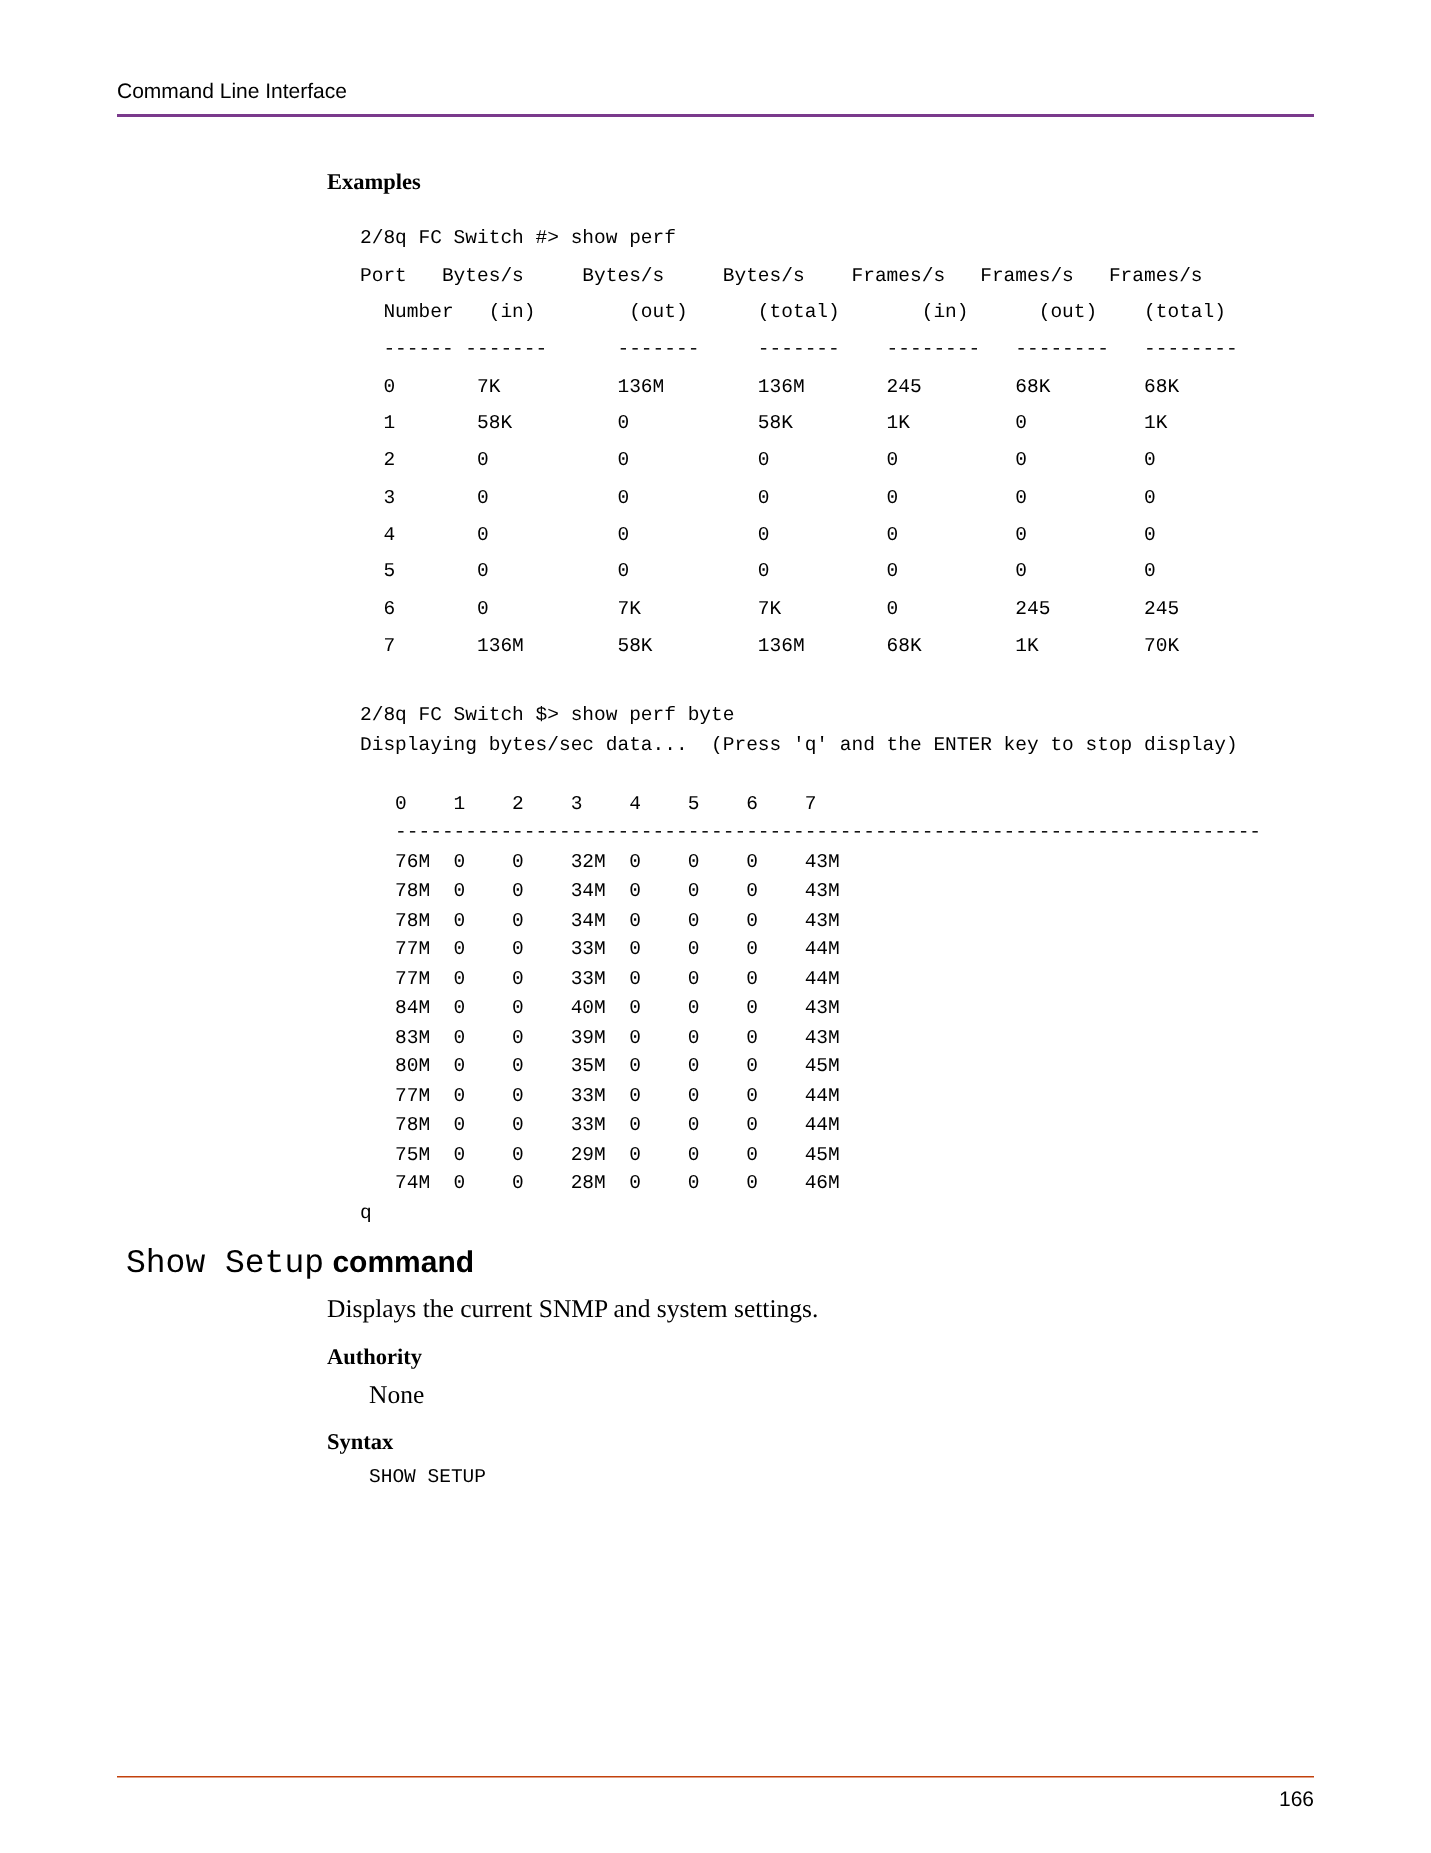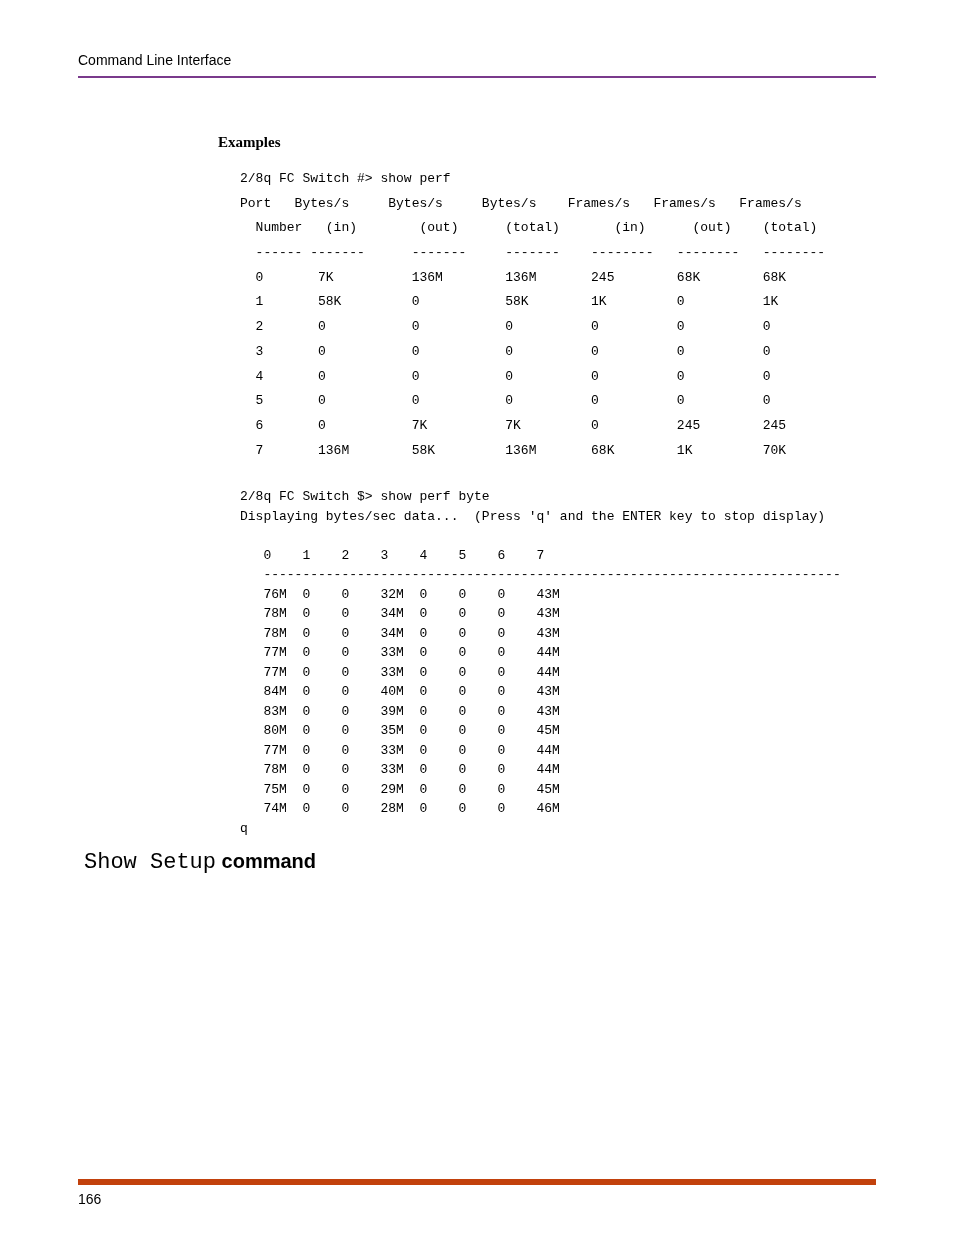--- a/index.html
+++ b/index.html
@@ -15,21 +15,21 @@
   }
   .page {
     padding: 52px 78px 0 78px;
   }
   .running-head {
     font-family: Arial, Helvetica, sans-serif;
     font-size: 14px;
     color: #000;
     padding-bottom: 8px;
     border-bottom: 2px solid #7a3a8c;
-    margin-bottom: 56px;
+    margin-bottom: 36px;
   }
   .section {
     margin-left: 140px;
   }
   .h-bold {
     font-family: Liberation Serif, serif;
     font-weight: bold;
     font-size: 15px;
     margin-bottom: 6px;
   }
@@ -71,26 +71,26 @@
   .indent-mono {
     margin-left: 28px;
     font-family: "Courier New", Courier, monospace;
     font-size: 13px;
   }
   .footer {
     position: absolute;
     left: 78px;
     right: 78px;
     bottom: 28px;
-    border-top: 6px solid #c2410c;
+    border-top: 1px solid #c2410c;
     padding-top: 6px;
     font-family: Arial, Helvetica, sans-serif;
     font-size: 14px;
     display: flex;
-    justify-content: space-between;
+    justify-content: flex-end;
   }
 </style>
 </head>
 <body>
 
 <div class="page">
   <div class="running-head">Command Line Interface</div>
 
   <div class="section">
     <div class="h-bold">Examples</div>
@@ -127,17 +127,26 @@
    78M  0    0    33M  0    0    0    44M
    75M  0    0    29M  0    0    0    45M
    74M  0    0    28M  0    0    0    46M
 q</pre>
   </div>
 
   <div class="cmd-heading">
     <span class="mono">Show Setup</span><span class="bold"> command</span>
   </div>
 
+  <div class="section">
+    <div class="body-text">Displays the current SNMP and system settings.</div>
+
+    <div class="h-bold" style="margin-top:14px">Authority</div>
+    <div class="indent">None</div>
+
+    <div class="h-bold">Syntax</div>
+    <div class="indent-mono">SHOW SETUP</div>
+  </div>
 </div>
 
 <div class="footer">
   <span>166</span>
 </div>
 
 </body></html>

